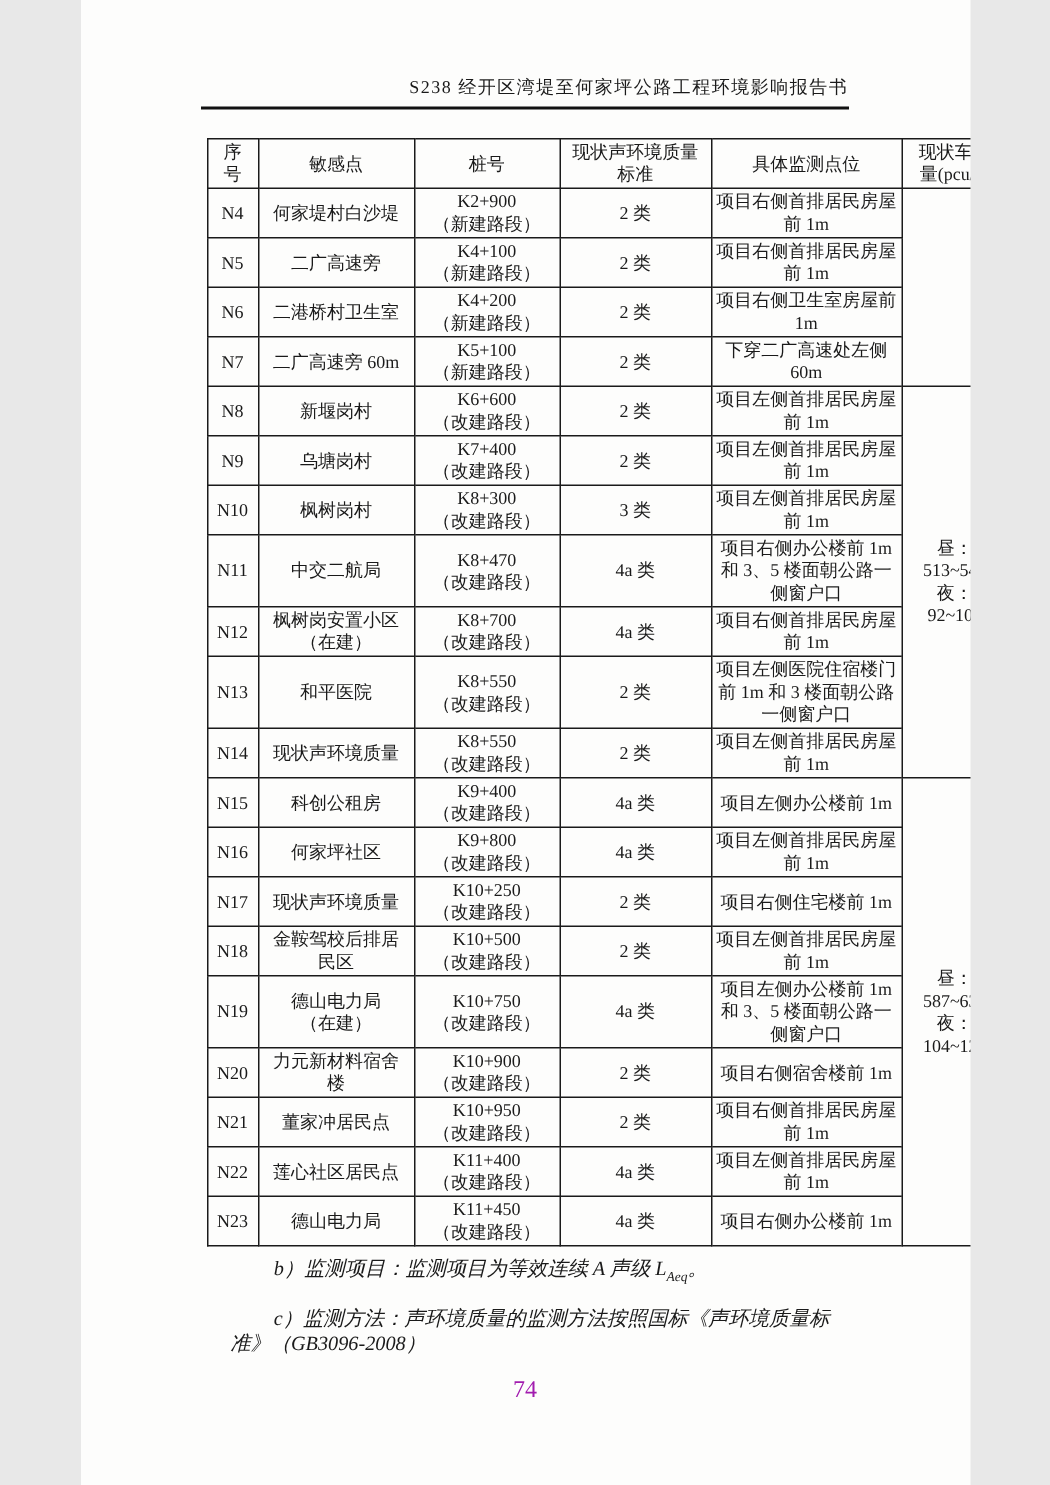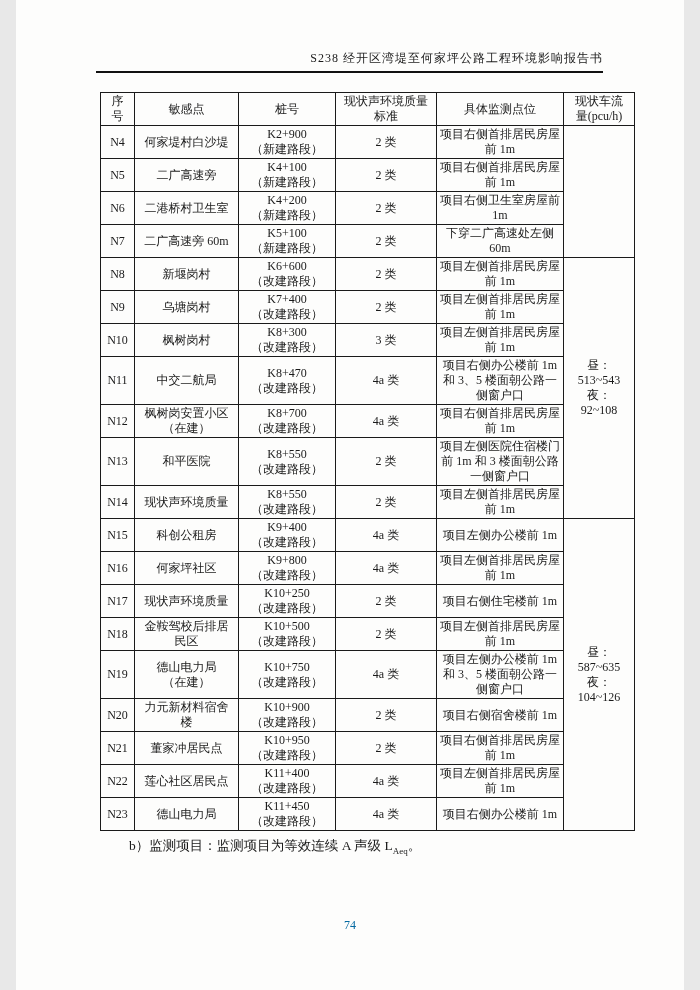--- a/index.html
+++ b/index.html
@@ -1,18 +1,18 @@
 <!DOCTYPE html>
 <html><head>
 <meta charset="utf-8">
 <style>
   html,body{margin:0;padding:0;background:#e8e8e8;}
   .page{
     position:relative;
-    width:668px;height:990px;
+    width:593px;height:990px;
     background:#fdfdfc;
     font-family:"Liberation Serif","DejaVu Serif",serif;
     color:#1a1a1a;
     overflow:hidden;
     margin:0 auto;
   }
   .running-head{
     position:absolute;left:80px;right:81px;top:50px;
     text-align:right;
     font-size:12px;
@@ -32,31 +32,32 @@
     font-weight:normal;
     text-align:center;
     vertical-align:middle;
     padding:1px 1px;
     line-height:1.25;
   }
   .pre{white-space:pre-line;}
   .u{text-underline-offset:2px;}
   td.traffic{font-size:12px;}
   .notes{
-    position:absolute;left:84px;right:80px;top:838px;
+    position:absolute;left:100px;right:80px;top:838px;
     font-size:13.5px;
     line-height:1.25;
+    font-style:italic;
   }
   .notes p{margin:0 0 14px 0;text-indent:29px;}
   .notes sub{font-size:9px;}
   .page-number{
     position:absolute;left:0;right:0;top:918px;
     text-align:center;
-    font-size:12px;
-    color:#0369a1;
+    font-size:16px;
+    color:#a21caf;
   }
 </style>
 </head>
 <body>
 
 <div class="page">
 
   <div class="running-head">
     <span>S238 经开区湾堤至何家坪公路工程环境影响报告书</span>
   </div>
@@ -255,17 +256,18 @@
           <td class="pre">K11+450
 （改建路段）</td>
           <td>4a 类</td>
           <td><span>项目右侧办公楼前 1m</span></td>
         </tr>
       </tbody>
   </table>
 
   <div class="notes">
     <p><span>b）监测项目：监测项目为等效连续 A 声级 L</span><sub>Aeq</sub><span>。</span></p>
+    <p>c）监测方法：声环境质量的监测方法按照国标《声环境质量标准》（GB3096-2008）</p>
   </div>
 
   <div class="page-number">74</div>
 
 </div>
 
 </body></html>

